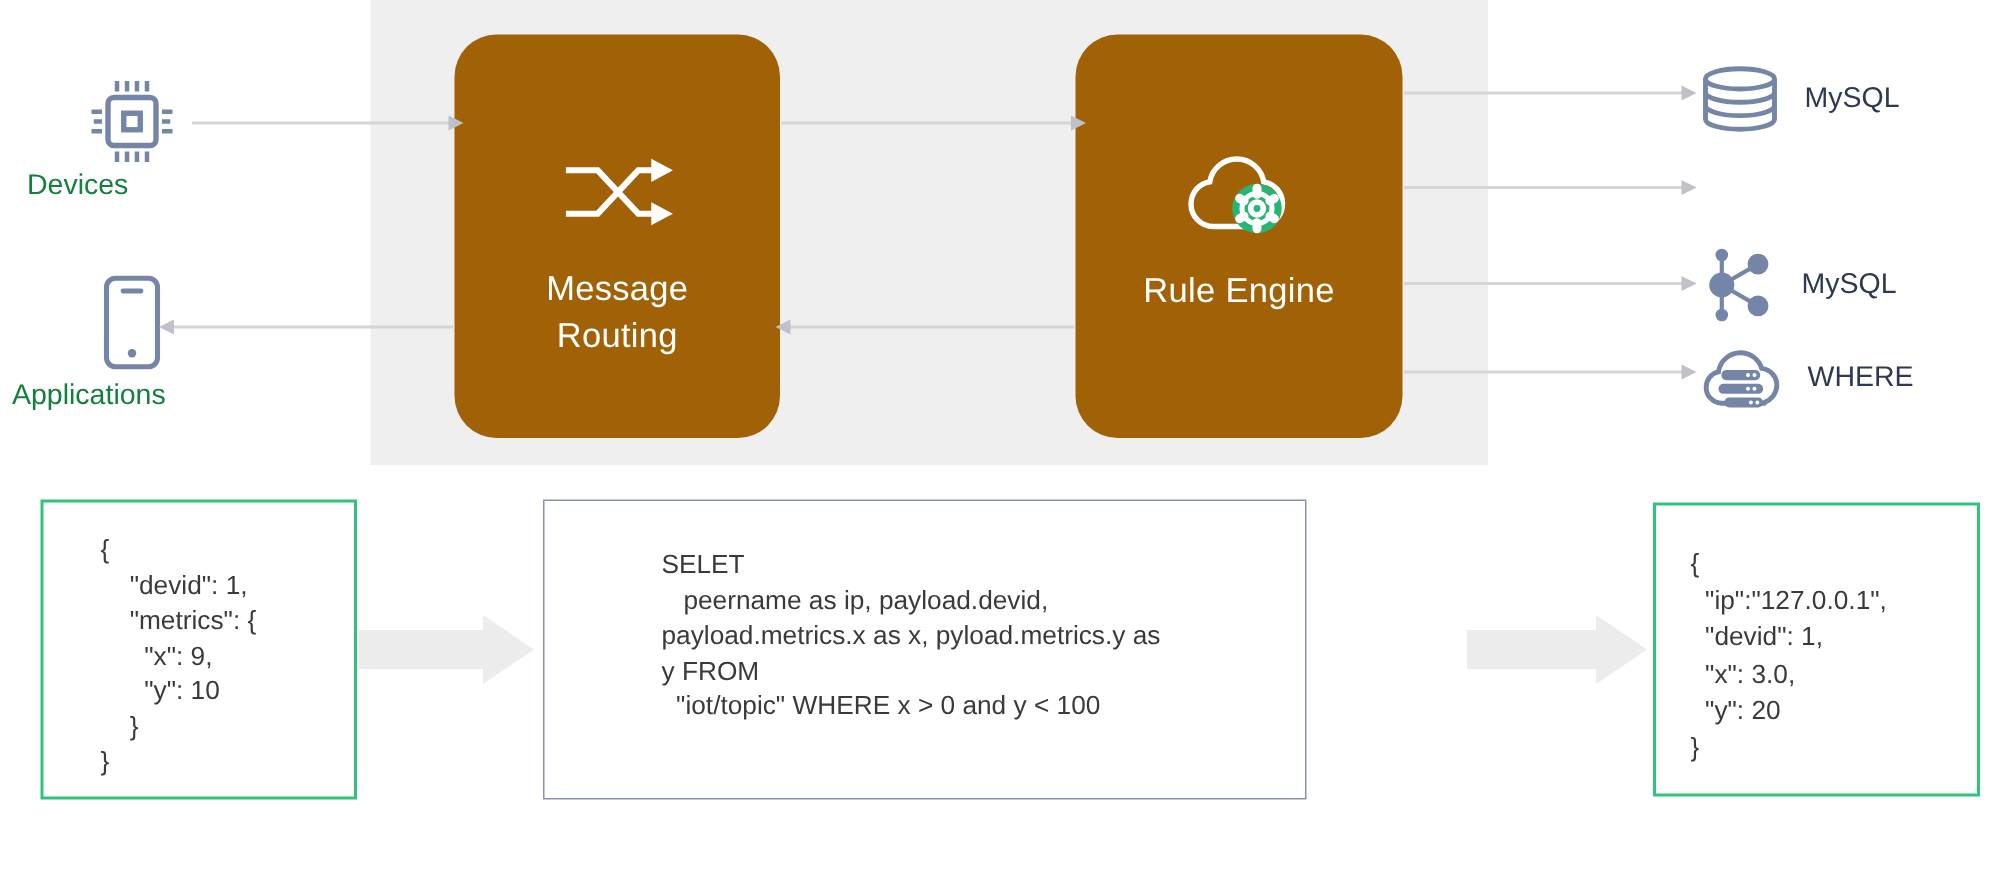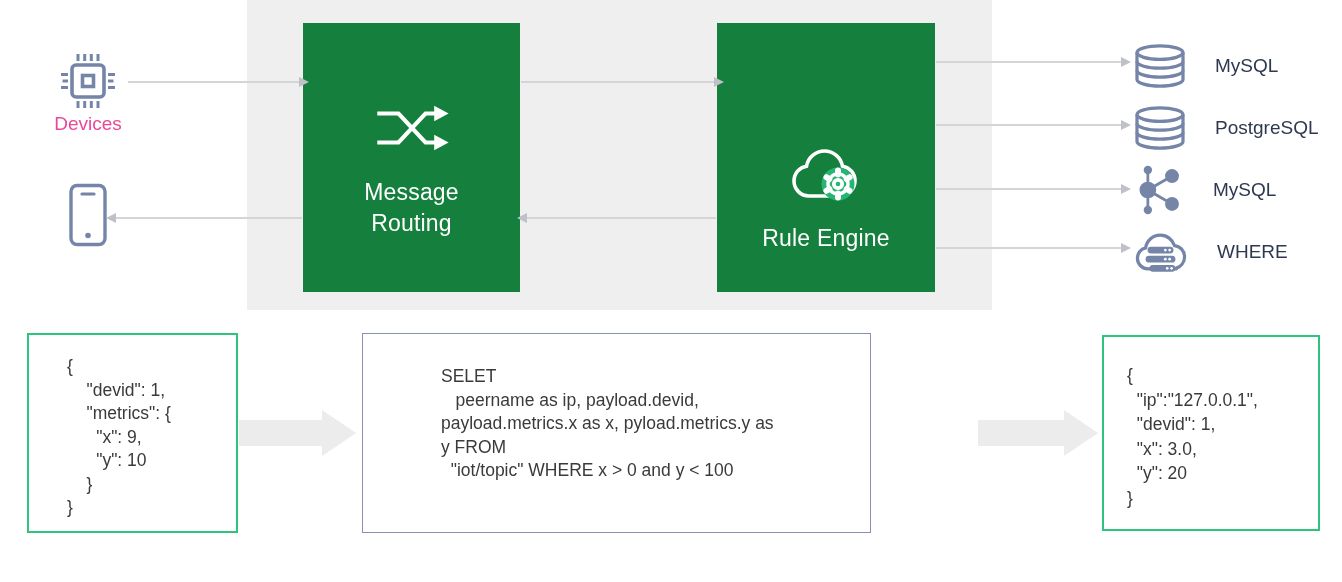--- a/index.html
+++ b/index.html
@@ -7,40 +7,41 @@
     position:relative;
     width:1342px;height:582px;
     background:#ffffff;
     font-family:"Liberation Sans","DejaVu Sans",sans-serif;
     overflow:hidden;
   }
   
   .panel{position:absolute;left:247px;top:0;width:745px;height:310px;background:#efefef;}
   
   .gbox{
-    position:absolute;background:#15803d;color:#ffffff;
+    position:absolute;background:#a16207;color:#ffffff;
     display:flex;flex-direction:column;align-items:center;
     box-sizing:border-box;
+    border-radius:28px;
   }
   .gbox .glabel{
     font-size:23px;line-height:31px;text-align:center;
     white-space:pre-line;letter-spacing:.2px;
   }
   #mr-box{left:303px;top:23px;width:217px;height:269px;padding-top:78px;}
   #mr-box .glabel{margin-top:22px;}
-  #re-box{left:717px;top:23px;width:218px;height:269px;padding-top:120px;}
+  #re-box{left:717px;top:23px;width:218px;height:269px;padding-top:75px;}
   #re-box .glabel{margin-top:16px;}
   
   .node-label{
-    position:absolute;color:#ec4899;font-size:19px;text-align:center;
+    position:absolute;color:#15803d;font-size:19px;
   }
   .abs{position:absolute;}
   
   .output-row{
-    position:absolute;left:1133px;height:56px;display:flex;align-items:center;gap:28px;
+    position:absolute;left:1133px;height:56px;display:flex;align-items:center;gap:16px;
   }
   .output-row .out-label{color:#2e3950;font-size:19px;}
   
   .arrow{position:absolute;height:2px;background:#d4d4d9;}
   .arrow.right::after{
     content:"";position:absolute;right:-9px;top:-4px;width:0;height:0;
     border-left:10px solid #c0c1c8;border-top:5px solid transparent;border-bottom:5px solid transparent;
   }
   .arrow.left::before{
     content:"";position:absolute;left:-9px;top:-4px;width:0;height:0;
@@ -94,20 +95,21 @@
       <line x1="50" y1="36.5" x2="57" y2="36.5"></line>
     </g>
   </svg>
   <div class="node-label" style="left:18px;top:113px;width:140px">Devices</div>
 
   <svg class="abs" style="left:68px;top:183px" width="40" height="64" viewBox="0 0 40 64">
     <rect x="3" y="2.5" width="34" height="59" rx="6" fill="none" stroke="#7585a8" stroke-width="3.4"></rect>
     <line x1="14" y1="11" x2="26" y2="11" stroke="#7585a8" stroke-width="3.2" stroke-linecap="round"></line>
     <circle cx="20" cy="52.5" r="2.8" fill="#7585a8"></circle>
   </svg>
+  <div class="node-label" style="left:8px;top:253px;width:160px">Applications</div>
 
   <div class="gbox" id="mr-box">
     <svg width="78" height="54" viewBox="0 0 80 56">
       <g stroke="#ffffff" stroke-width="4.2" fill="none">
         <path d="M4 13 H26 L54 43 H66"></path>
         <path d="M4 43 H26 L54 13 H66"></path>
       </g>
       <path d="M63 5 L78 13 L63 21 Z" fill="#ffffff"></path>
       <path d="M63 35 L78 43 L63 51 Z" fill="#ffffff"></path>
     </svg>
@@ -147,31 +149,20 @@
       <g fill="none" stroke="#7585a8" stroke-width="3.4">
         <ellipse cx="28" cy="10" rx="24" ry="7"></ellipse>
         <path d="M4 10 V38 a24 7 0 0 0 48 0 V10"></path>
         <path d="M4 19.3 a24 7 0 0 0 48 0"></path>
         <path d="M4 28.6 a24 7 0 0 0 48 0"></path>
       </g>
     </svg>
     <span class="out-label">MySQL</span>
   </div>
 
-  <div class="output-row" style="top:100px">
-    <svg width="54" height="46" viewBox="0 0 56 48">
-      <g fill="none" stroke="#7585a8" stroke-width="3.4">
-        <ellipse cx="28" cy="10" rx="24" ry="7"></ellipse>
-        <path d="M4 10 V38 a24 7 0 0 0 48 0 V10"></path>
-        <path d="M4 19.3 a24 7 0 0 0 48 0"></path>
-        <path d="M4 28.6 a24 7 0 0 0 48 0"></path>
-      </g>
-    </svg>
-    <span class="out-label">PostgreSQL</span>
-  </div>
 
   <div class="output-row" style="top:162px">
     <svg width="52" height="56" viewBox="0 0 56 56">
       <g stroke="#7585a8" stroke-width="3">
         <line x1="16" y1="28" x2="16" y2="7"></line>
         <line x1="16" y1="28" x2="16" y2="49"></line>
         <line x1="16" y1="28" x2="42" y2="13"></line>
         <line x1="16" y1="28" x2="42" y2="43"></line>
       </g>
       <g fill="#7585a8">

